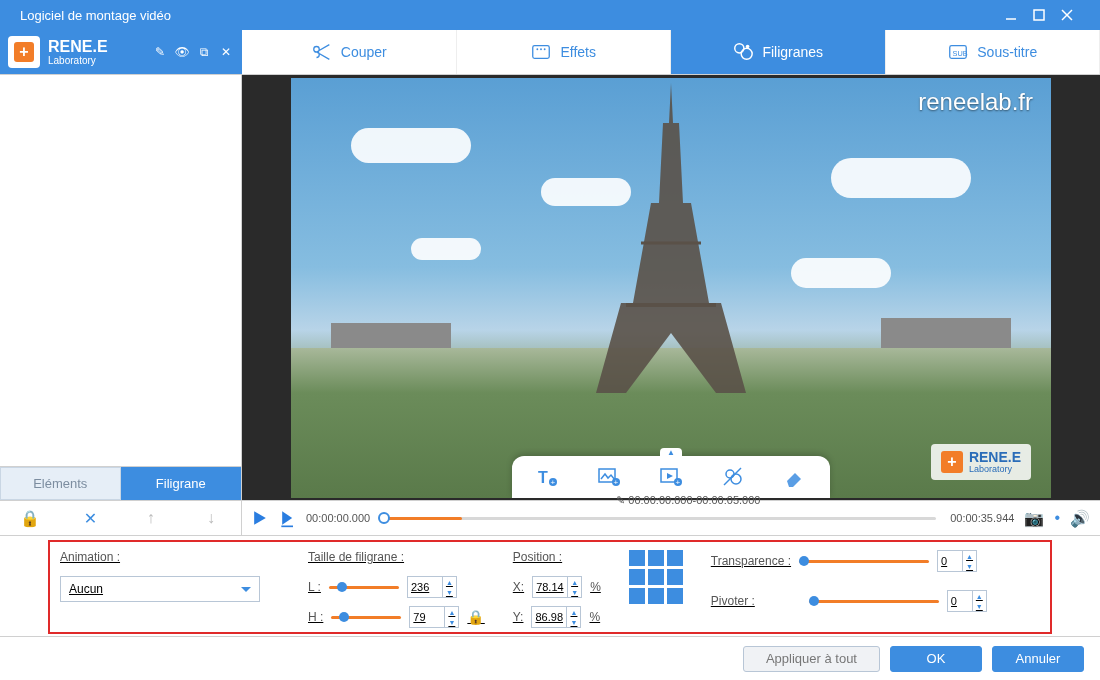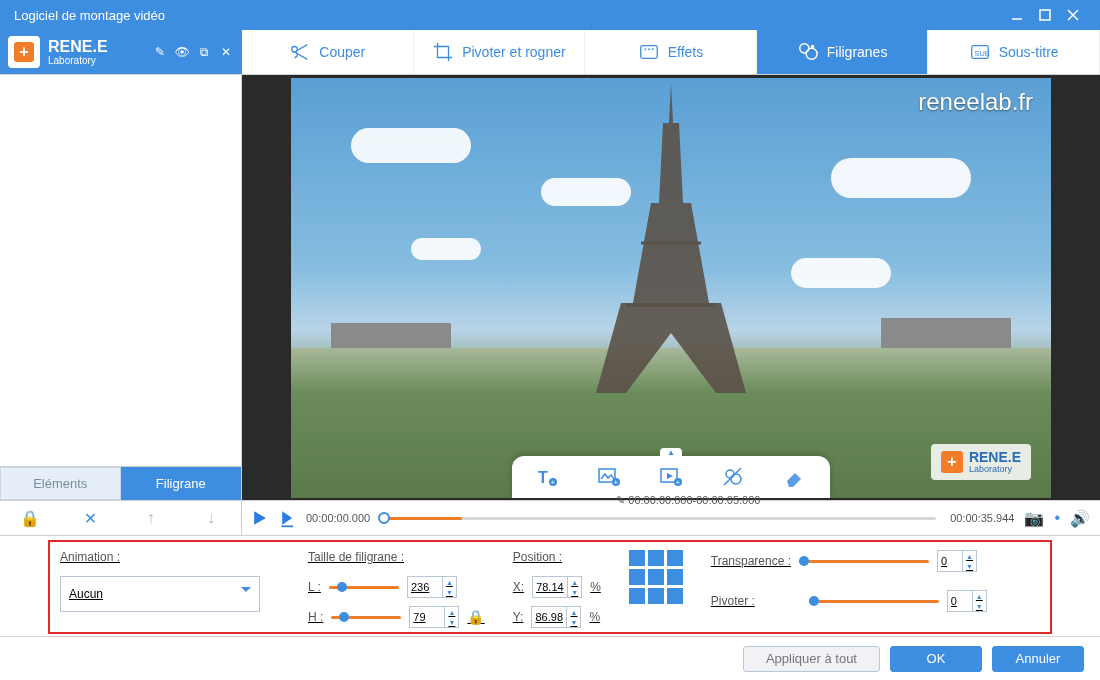--- a/index.html
+++ b/index.html
@@ -1,18 +1,18 @@
 <!DOCTYPE html>
 <html><head>
 <meta charset="utf-8">
 <style>
 * { box-sizing: border-box; margin: 0; padding: 0; font-family: "Segoe UI", Arial, sans-serif; }
 body { width: 1100px; height: 680px; overflow: hidden; background: #fff; }
 
-.titlebar { height: 30px; background: #3d8de0; color: #fff; display: flex; align-items: center; padding: 0 14px; font-size: 13px; }
+.titlebar { height: 30px; background: #3d8de0; color: #fff; display: flex; align-items: center; padding: 0 20px; font-size: 13px; }
 .titlebar .spacer { flex: 1; }
 .titlebar .winbtn { width: 26px; height: 18px; display: inline-flex; align-items: center; justify-content: center; margin-left: 2px; cursor: pointer; }
 .titlebar svg { stroke: #fff; fill: none; }
 
 .topbar { height: 45px; background: #fff; display: flex; border-bottom: 1px solid #d0d0d0; }
 .logo-area { width: 242px; background: #3d8de0; display: flex; align-items: center; padding: 0 8px; color: #fff; }
 .logo-box { width: 32px; height: 32px; background: #fff; border-radius: 4px; display: flex; align-items: center; justify-content: center; margin-right: 8px; }
 .logo-box .plus { background: #f27d28; color: #fff; width: 20px; height: 20px; border-radius: 3px; display: flex; align-items: center; justify-content: center; font-weight: bold; font-size: 16px; }
 .logo-text { font-size: 16px; font-weight: bold; line-height: 1; }
 .logo-sub { font-size: 10px; }
@@ -66,21 +66,21 @@
 .timeline-fill { position: absolute; top: 9px; left: 0; height: 3px; background: #f27d28; border-radius: 2px; }
 .timeline-handle { position: absolute; top: 4px; width: 12px; height: 12px; background: #fff; border: 2px solid #3d8de0; border-radius: 50%; transform: translateX(-50%); cursor: pointer; }
 .cam-icon,.vol-icon { color: #3d8de0; cursor: pointer; width: 24px; height: 22px; display: flex; align-items: center; justify-content: center; }
 
 .params { height: 100px; padding: 8px 48px; position: relative; }
 .red-box { position: absolute; left: 48px; right: 48px; top: 4px; bottom: 2px; border: 2px solid #e02a2a; }
 .params-grid { display: flex; gap: 28px; align-items: flex-start; height: 100%; position: relative; z-index: 1; padding: 6px 12px; text-decoration: underline; }
 .pcol { display: flex; flex-direction: column; gap: 8px; }
 .plabel { font-size: 12px; color: #555; margin-bottom: 4px; }
 .row { display: flex; align-items: center; gap: 8px; font-size: 12px; color: #555; }
-.dropdown { width: 200px; height: 36px; border: 1px solid #b8c6d6; background: #fff; display: flex; align-items: center; padding: 0 8px; font-size: 12px; cursor: pointer; position: relative; }
+.dropdown { width: 200px; height: 26px; border: 1px solid #b8c6d6; background: #fff; display: flex; align-items: center; padding: 0 8px; font-size: 12px; cursor: pointer; position: relative; }
 .dropdown::after { content: ""; position: absolute; right: 8px; top: 10px; border: 5px solid transparent; border-top-color: #3d8de0; }
 .mini-slider { width: 70px; height: 14px; position: relative; }
 .mini-slider .trk { position: absolute; top: 6px; left: 0; right: 0; height: 3px; background: #f27d28; border-radius: 2px; }
 .mini-slider .hndl { position: absolute; top: 2px; width: 10px; height: 10px; background: #3d8de0; border-radius: 50%; cursor: pointer; }
 .numbox { width: 50px; height: 22px; border: 1px solid #b8c6d6; display: flex; align-items: center; background: #fff; }
 .numbox input { width: 34px; border: none; font-size: 11px; padding: 0 3px; outline: none; text-align: left; }
 .numbox .spinners { width: 14px; display: flex; flex-direction: column; border-left: 1px solid #b8c6d6; }
 .numbox .spinners span { height: 10px; font-size: 7px; display: flex; align-items: center; justify-content: center; color: #3d8de0; cursor: pointer; }
 .anchor-grid { display: grid; grid-template-columns: repeat(3, 16px); grid-template-rows: repeat(3, 16px); gap: 3px; }
 .anchor-grid .cell { background: #3d8de0; cursor: pointer; }
@@ -135,26 +135,20 @@
   </div>
   <div class="tabs">
     <div class="tab">
       <svg viewBox="0 0 24 24">
           <path d="M6 6a3 3 0 1 0 0 6 3 3 0 0 0 0-6zm0 6l14 8M6 18a3 3 0 1 0 0-6l14-8" fill="none" stroke="currentColor" stroke-width="1.4"></path>
         </svg>
       <span>Couper</span>
     </div>
     <div class="tab">
       <svg viewBox="0 0 24 24">
-          <path d="M6 2v16h16M2 6h16v16" fill="none" stroke="currentColor" stroke-width="1.4"></path>
-        </svg>
-      <span>Pivoter et rogner</span>
-    </div>
-    <div class="tab">
-      <svg viewBox="0 0 24 24">
           <rect x="3" y="5" width="18" height="14" rx="2" fill="none" stroke="currentColor" stroke-width="1.4"></rect>
           <circle cx="8" cy="9" r="1" fill="currentColor"></circle>
           <circle cx="12" cy="9" r="1" fill="currentColor"></circle>
           <circle cx="16" cy="9" r="1" fill="currentColor"></circle>
         </svg>
       <span>Effets</span>
     </div>
     <div class="tab active">
       <svg viewBox="0 0 24 24">
           <circle cx="8" cy="8" r="5" fill="none" stroke="currentColor" stroke-width="1.6"></circle>

